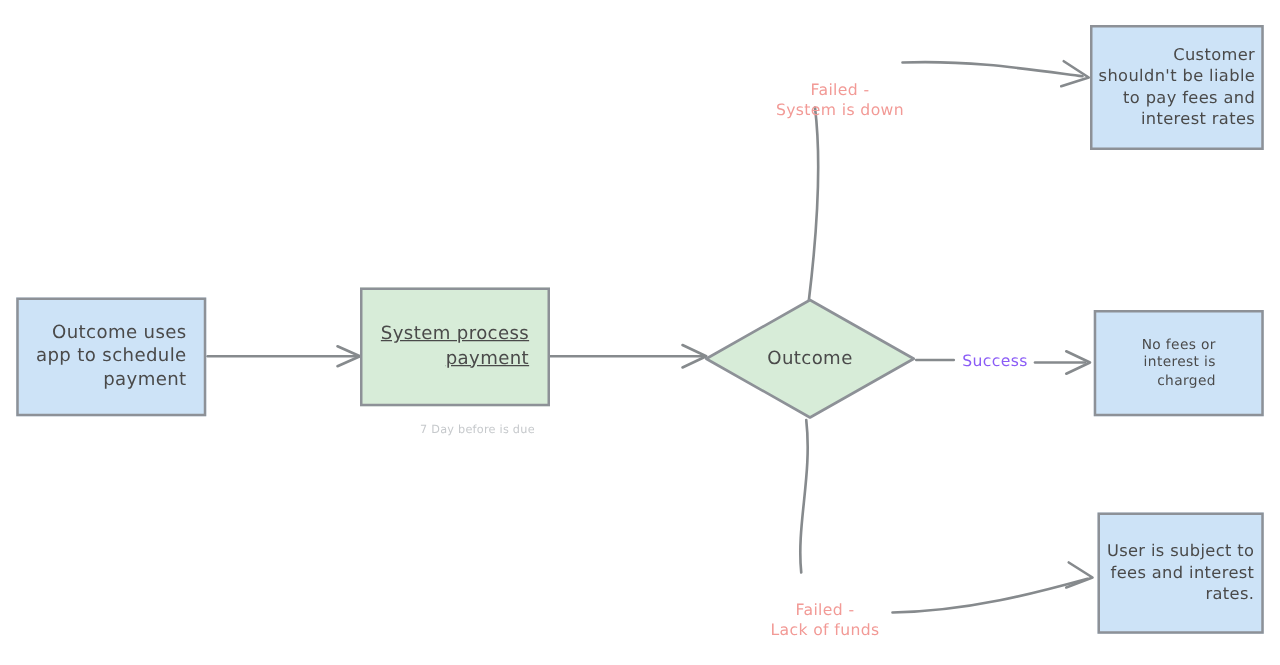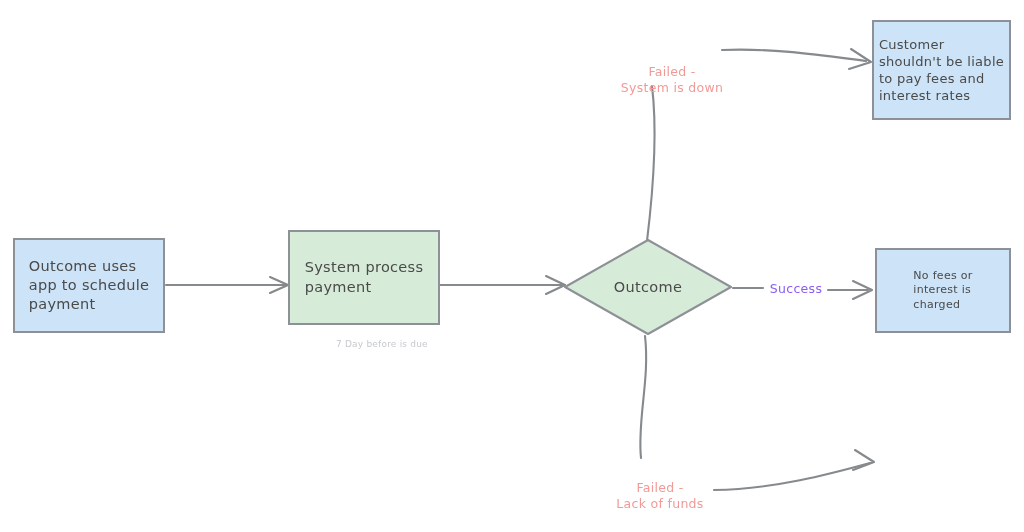--- a/index.html
+++ b/index.html
@@ -15,21 +15,21 @@
     background: #ffffff;
     overflow: hidden;
     font-family: "DejaVu Sans", sans-serif;
   }
   .node {
     position: absolute;
     box-sizing: border-box;
     display: flex;
     align-items: center;
     justify-content: center;
-    text-align: left;
+    text-align: right;
     border: 2px solid #ef4444;
     color: #4a4a4a;
     line-height: 1.32;
     white-space: pre-line;
     letter-spacing: 0.3px;
   }
   .node-blue {
     background: #cde3f7;
     border-color: #8d9197;
   }
@@ -121,41 +121,44 @@
       <path class="edge-path" d="M645,336 C650,380 637,420 641,458"></path>
       <path class="edge-path" d="M714,490 C775,489 830,474 870,463"></path>
       <path class="arrow-head" d="M855,450 L874,462 L853,470"></path>
     </g>
   </svg>
 
   <div class="node node-blue" style="left:13px; top:238px; width:152px; height:95px; font-size:14.5px;">Outcome uses
 app to schedule
 payment</div>
 
-  <div class="node node-green" style="left:288px; top:230px; width:152px; height:95px; font-size:14.5px;">System process
+  <div class="node node-green" style="left:288px; top:230px; width:152px; height:95px; font-size:14.5px;text-decoration:underline;">System process
 payment</div>
 
   <div class="caption" style="left:336px; top:339px; font-size:9px;">7 Day before is due</div>
 
   <div class="diamond-wrap" style="left:563px; top:238px; width:170px; height:98px;">
     <svg width="170" height="98" viewBox="0 0 170 98">
       <polygon points="85,2 168,49 85,96 2,49" fill="#d7ecd8" stroke="#8d9197" stroke-width="2.1" stroke-linejoin="round"></polygon>
     </svg>
     <div class="diamond-label" style="left:0; top:0; width:170px; height:98px; font-size:14.5px;">Outcome</div>
   </div>
 
   <div class="node node-blue" style="left:872px; top:20px; width:139px; height:100px; font-size:13px;">Customer
 shouldn't be liable
 to pay fees and
 interest rates</div>
 
   <div class="node node-blue" style="left:875px; top:248px; width:136px; height:85px; font-size:11px;">No fees or
 interest is
 charged</div>
 
+  <div class="node node-blue" style="left:878px; top:410px; width:133px; height:97px; font-size:13px;">User is subject to
+fees and interest
+rates.</div>
 
   <div class="edge-label label-failed" style="left:608px; top:44px; width:128px; font-size:12.5px;">Failed -
 System is down</div>
 
   <div class="edge-label label-success" style="left:763px; top:281px; width:66px; font-size:12.5px;">Success</div>
 
   <div class="edge-label label-failed" style="left:604px; top:460px; width:112px; font-size:12.5px;">Failed -
 Lack of funds</div>
 
 </div>

